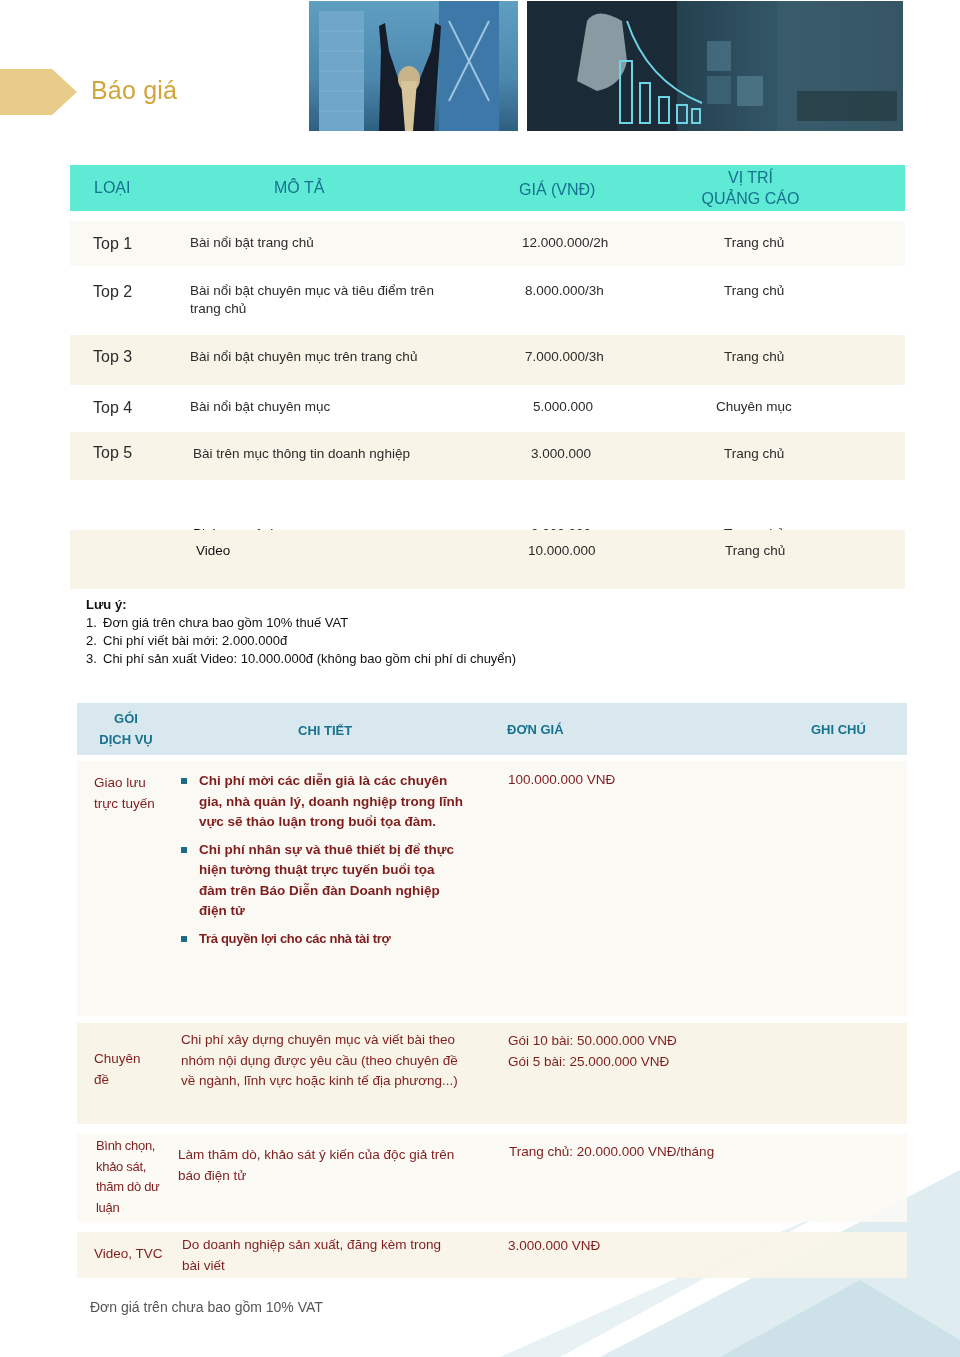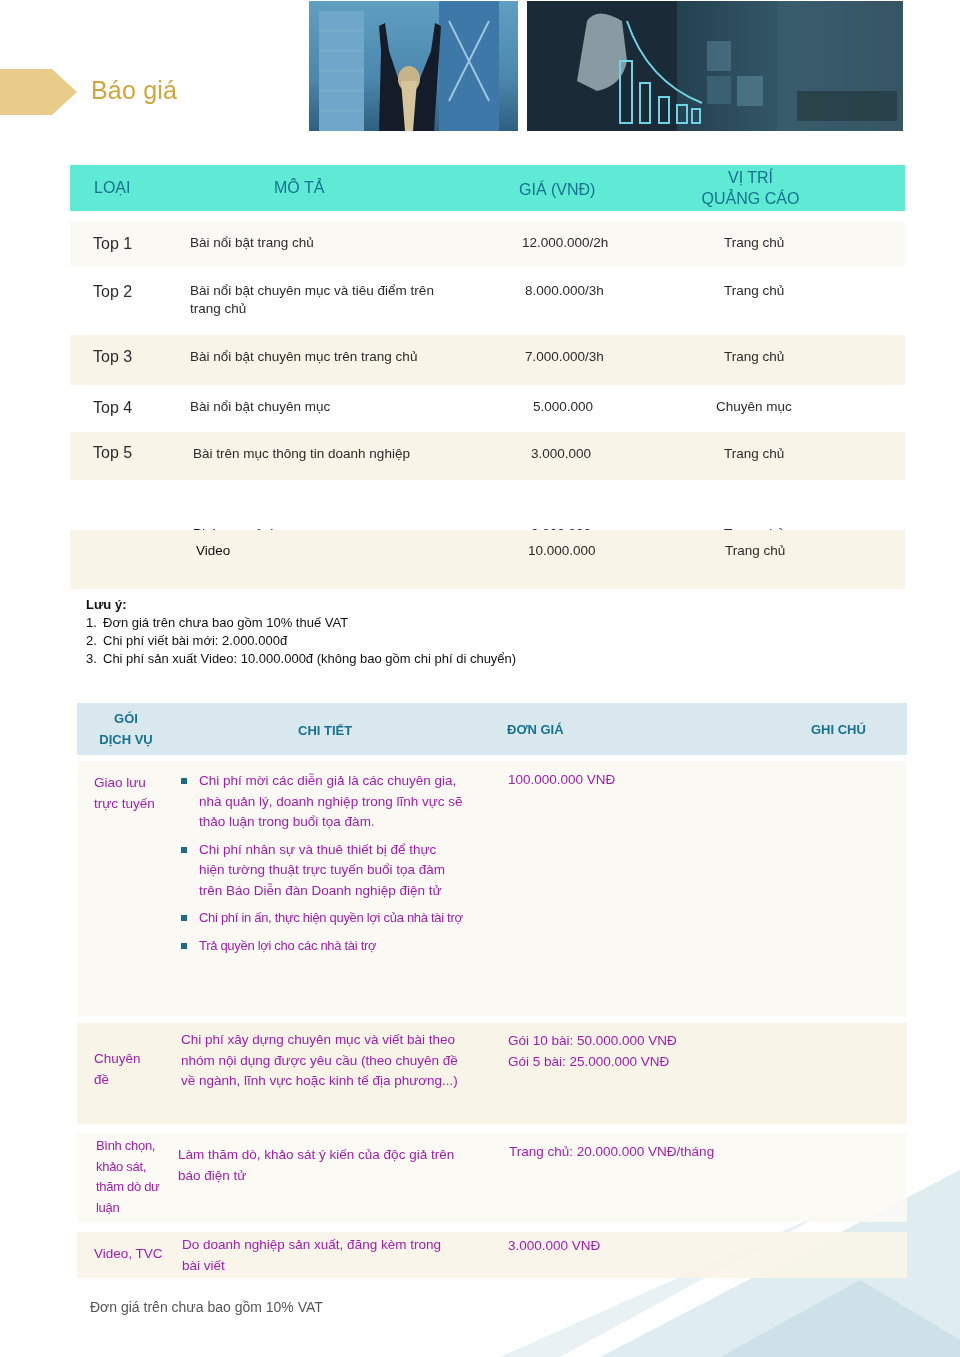--- a/index.html
+++ b/index.html
@@ -30,23 +30,23 @@
 
   .notes { position: absolute; left: 86px; top: 596px; font-size: 13px; line-height: 18px; color: #111; }
   .notes .nt { font-weight: bold; }
   .notes .ni { display: flex; }
   .notes .nn { width: 17px; }
 
   
   .t2-head { position: absolute; left: 77px; top: 703px; width: 830px; height: 52px; background: #d9e8ee; }
   .t2-head .h { position: absolute; color: #16728f; font-size: 13px; font-weight: bold; line-height: 21px; text-align: center; }
   .t2-row { position: absolute; left: 77px; width: 830px; }
-  .t2-row .c { position: absolute; font-size: 13.5px; line-height: 20.5px; color: #a21caf; }
+  .t2-row .c { position: absolute; font-size: 13.5px; line-height: 20.5px; color: #7f1d1d; }
   .bul { list-style: none; }
-  .bul li { position: relative; padding-left: 18px; margin-bottom: 7px; }
+  .bul li { position: relative; padding-left: 18px; margin-bottom: 7px; font-weight: bold; }
   .bul li .sq { position: absolute; left: 0; top: 7px; width: 6px; height: 6px; background: #1e6a88; }
 
   .footnote { position: absolute; left: 90px; top: 1299px; font-size: 14px; color: #555; }
 </style>
 </head>
 <body>
 
 <svg class="bg-tri" style="left:0;top:1150px" width="960" height="207" viewBox="0 0 960 207">
   <polygon points="960,20 960,207 600,207" fill="#d7e9ee" opacity="0.8"></polygon>
   <polygon points="860,130 960,190 960,207 720,207" fill="#c3dde4" opacity="0.7"></polygon>
@@ -169,21 +169,20 @@
   <div class="h" style="left:430px;top:16px;">ĐƠN GIÁ</div>
   <div class="h" style="left:734px;top:16px;">GHI CHÚ</div>
 </div>
 
 <div class="t2-row" style="top:761px;height:255px;background:#fbf9f4;">
   <div class="c" style="left:17px;top:12px;width:70px;">Giao lưu trực tuyến</div>
   <ul class="c bul" style="left:104px;top:10px;width:282px;">
     <li><span class="sq"></span><span>Chi phí mời các diễn giả là các chuyên gia, nhà quản lý, doanh nghiệp trong lĩnh vực sẽ thảo luận trong buổi tọa đàm.</span></li>
     <li><span class="sq"></span><span>Chi phí nhân sự và thuê thiết bị để thực hiện tường thuật trực tuyến buổi tọa đàm trên Báo Diễn đàn Doanh nghiệp điện tử</span></li>
     <li><span class="sq"></span></li>
-    <li style="font-size:13px;letter-spacing:-0.3px;"><span class="sq"></span><span>Chi phí in ấn, thực hiện quyền lợi của nhà tài trợ</span></li>
     <li style="font-size:13px;letter-spacing:-0.3px;"><span class="sq"></span><span>Trả quyền lợi cho các nhà tài trợ</span></li>
   </ul>
   <div class="c" style="left:431px;top:9px;">100.000.000 VNĐ</div>
 </div>
 
 <div class="t2-row" style="top:1023px;height:101px;background:#f8f4e8;">
   <div class="c" style="left:17px;top:26px;width:55px;">Chuyên đề</div>
   <div class="c" style="left:104px;top:7px;width:285px;">Chi phí xây dựng chuyên mục và viết bài theo nhóm nội dụng được yêu cầu (theo chuyên đề về ngành, lĩnh vực hoặc kinh tế địa phương...)</div>
   <div class="c" style="left:431px;top:8px;">
     <div>Gói 10 bài: 50.000.000 VNĐ</div>

